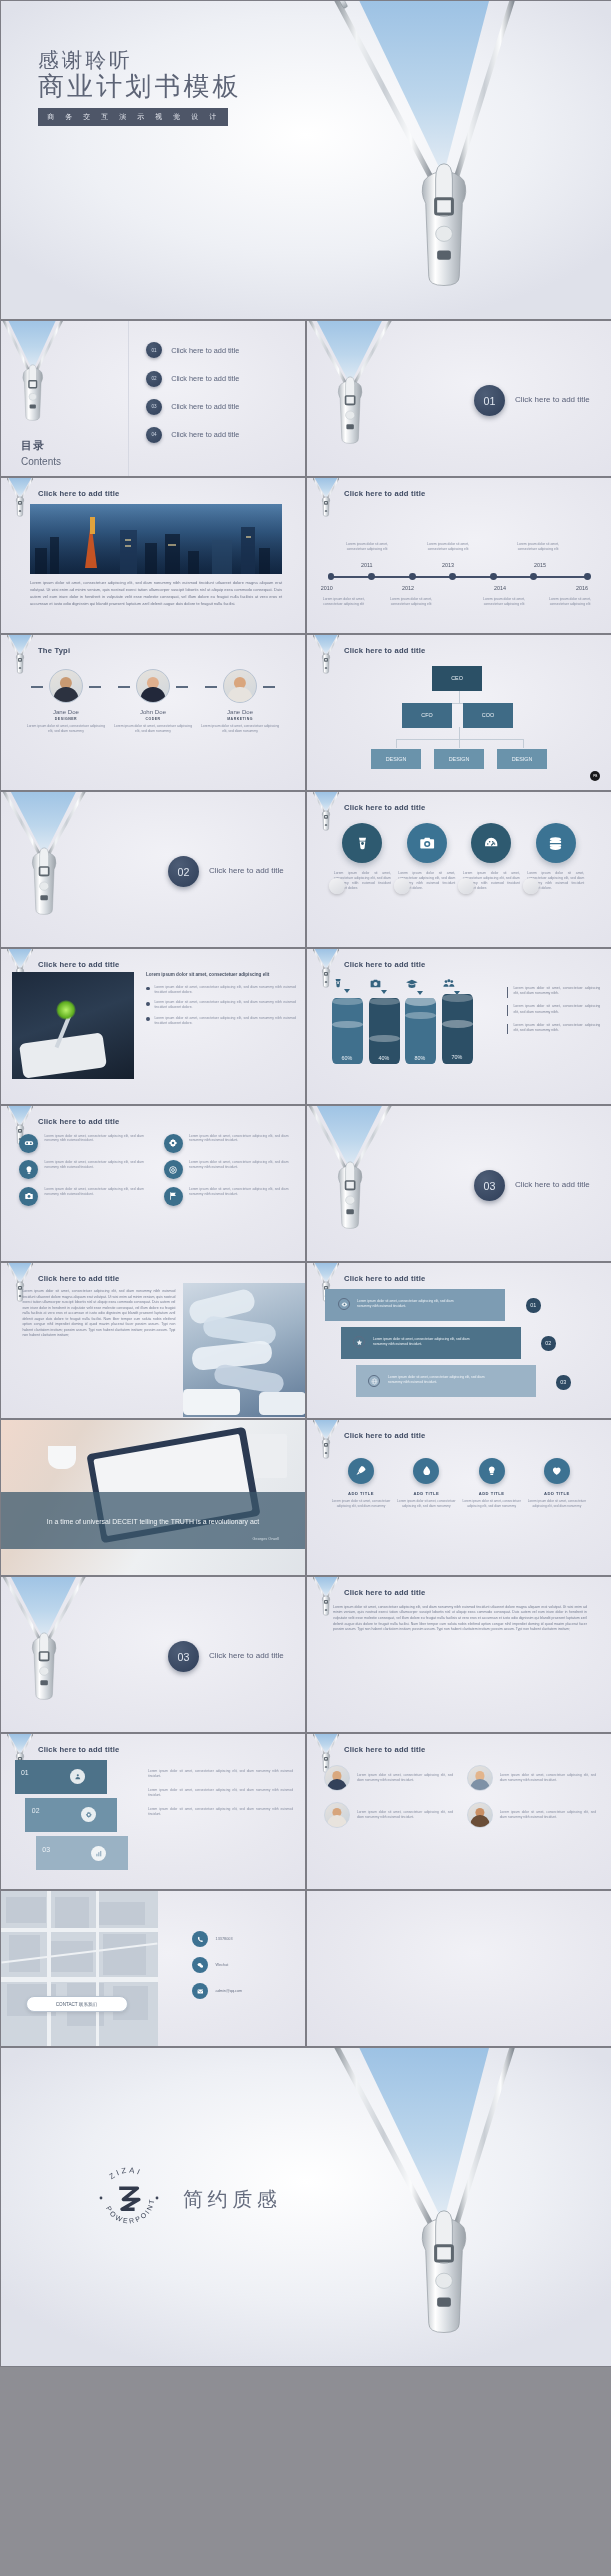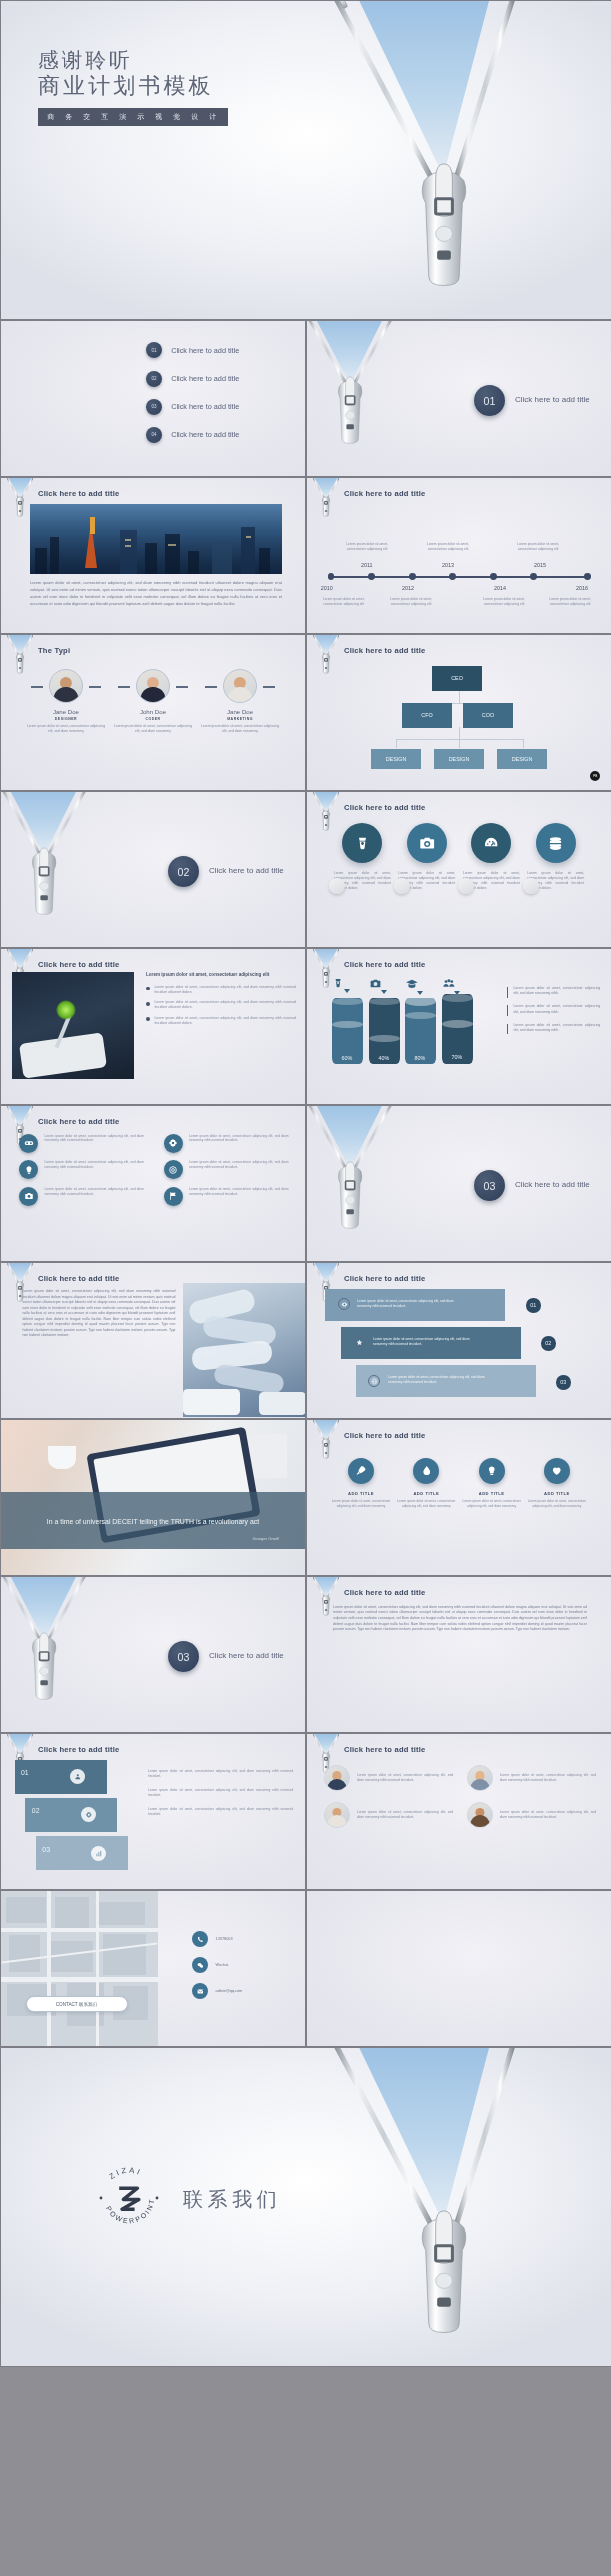--- a/index.html
+++ b/index.html
@@ -26,21 +26,21 @@
 
   
   .mini-zip { position:absolute; left:6.1px; top:0; width:26px; height:47px; }
 
   
   .title-slide .t-main {
     position:absolute; left:37px; top:46px;
     color:#5d6476; font-weight:300; letter-spacing:3.1px;
   }
   .t-l1 { font-size:20.6px; line-height:26px; }
-  .t-l2 { font-size:22px; line-height:26px; }
+  .t-l2 { font-size:26px; line-height:26px; }
   .t-bar {
     margin-top:9.2px; background:#4e5668; color:#e9ecf3;
     font-size:6.9px; letter-spacing:4.6px; padding:3.8px 7.6px 3.8px 9.2px;
     display:inline-block;
   }
 
   
   .s-title {
     position:absolute; left:37px; top:10.7px;
     font-size:7.6px; font-weight:bold; color:#3e4a62; letter-spacing:0.2px;
@@ -298,20 +298,39 @@
     </svg>
     <div class="t-main">
       <div class="t-l1">感谢聆听</div>
       <div class="t-l2">商业计划书模板</div>
       <div class="t-bar">商 务 交 互 演 示 视 觉 设 计</div>
     </div>
   </div>
 
   <div class="row">
     <div class="slide s-half">
+      <div class="toc-left">
+        <svg viewBox="0 0 168 205" style="position:absolute;inset:0;width:100%;height:100%">
+          <path d="M8 -4 L74 -4 L42 66 Z" fill="url(#bluefan)"></path>
+          <g stroke="url(#metal)" stroke-width="3.4">
+            <line x1="2" y1="-4" x2="38" y2="68"></line>
+              <line x1="82" y1="-4" x2="46" y2="68"></line>
+            <line x1="42" y1="112" x2="42" y2="150"></line>
+          </g>
+          <g transform="translate(42,68) scale(.46)">
+            <path d="M-26 0 q-6 16 2 30 l4 96 q0 12 20 12 q20 0 20 -12 l4 -96 q8 -14 2 -30 q-10 -12 -26 -12 q-16 0 -26 12 Z" fill="url(#metal2)" stroke="#9aa1a8"></path>
+            <path d="M-11 -2 q0 -20 11 -20 q11 0 11 20 l0 40 q0 9 -11 9 q-11 0 -11 -9 Z" fill="#eef0f2" stroke="#9099a1"></path>
+            <rect x="-11" y="24" width="22" height="20" rx="2" fill="none" stroke="#5d666e" stroke-width="4"></rect>
+            <ellipse cx="0" cy="70" rx="11" ry="10" fill="#e7eaec" stroke="#b8bfc5"></ellipse>
+            <rect x="-9" y="92" width="18" height="12" rx="3" fill="#58616a"></rect>
+          </g>
+        </svg>
+        <div class="toc-cn">目录</div>
+        <div class="toc-en">Contents</div>
+      </div>
       <div class="toc-items">
         <div class="toc-item">
           <div class="toc-num">01</div>
           <div class="toc-txt">Click here to add title</div>
         </div>
         <div class="toc-item">
           <div class="toc-num">02</div>
           <div class="toc-txt">Click here to add title</div>
         </div>
         <div class="toc-item">
@@ -1191,17 +1210,17 @@
       <text font-size="11" fill="#3e4658" letter-spacing="3.5" font-family="Liberation Sans, sans-serif">
         <textPath href="#arcTop" startOffset="26%">ZIZAI</textPath>
       </text>
       <text font-size="10" fill="#3e4658" letter-spacing="3" font-family="Liberation Sans, sans-serif">
         <textPath href="#arcBot" startOffset="13%">POWERPOINT</textPath>
       </text>
       <circle cx="10" cy="50" r="2" fill="#3e4658"></circle>
         <circle cx="90" cy="50" r="2" fill="#3e4658"></circle>
       <path d="M36 36 L62 36 L42 52 L64 52 L40 66 L58 66" fill="none" stroke="#323a4c" stroke-width="5" stroke-linejoin="round"></path>
     </svg>
-    <div class="thanks">联系我们</div>
+    <div class="thanks">简约质感</div>
   </div>
 
 </div>
 
 
 </body></html>

